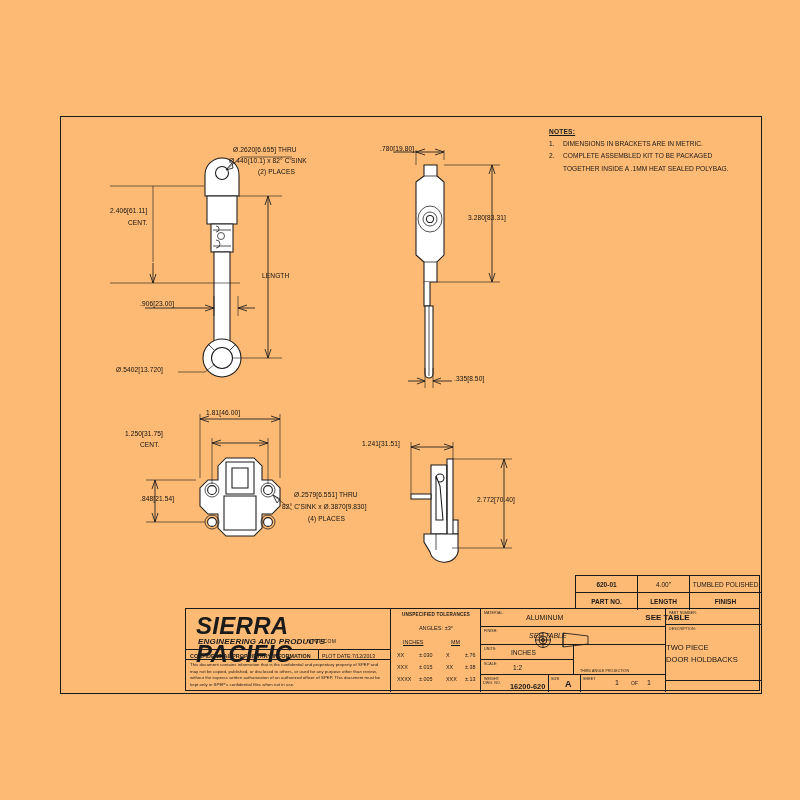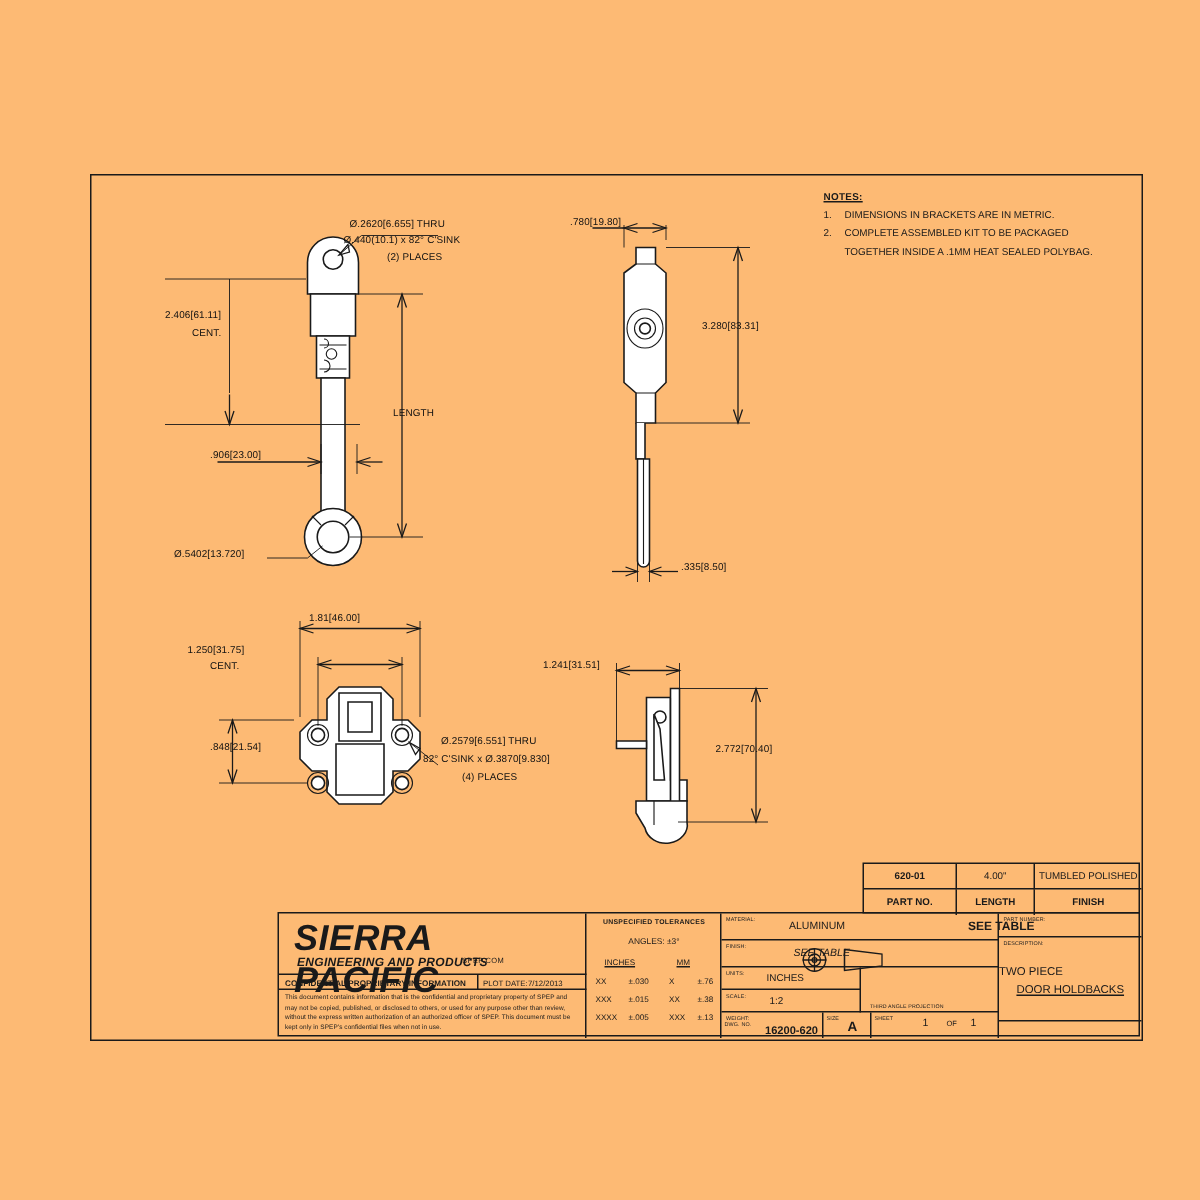--- a/index.html
+++ b/index.html
@@ -306,21 +306,21 @@
       </div>
     </div>
 
     <div class="cell" style="left:480px;top:0;width:95px;height:83px;">
       <div style="position:absolute;left:0;top:0;width:95px;height:16px;border-bottom:1px solid #1a1a1a;box-sizing:border-box;">
         <span class="lbl" style="left:3px;top:2px;">PART NUMBER:</span>
       </div>
       <div style="position:absolute;left:0;top:16px;width:95px;height:56px;border-bottom:1px solid #1a1a1a;box-sizing:border-box;">
         <span class="lbl" style="left:3px;top:2px;">DESCRIPTION:</span>
         <div style="position:absolute;left:0;top:18px;width:95px;text-align:left;font-size:7.6px;">TWO PIECE</div>
-        <div style="position:absolute;left:0;top:30px;width:95px;text-align:center;font-size:7.6px;text-decoration:underline;">DOOR HOLDBACKS</div>
+        <div style="position:absolute;left:0;top:30px;width:95px;text-align:left;font-size:7.6px;">DOOR HOLDBACKS</div>
       </div>
       <div style="position:absolute;left:0;top:72px;width:95px;height:11px;"></div>
     </div>
   </div>
 
   <div style="position:absolute;left:575px;top:609px;width:185px;height:15px;text-align:center;font-size:8px;font-weight:bold;padding-top:4px;box-sizing:border-box;">SEE TABLE</div>
 
   <div style="position:absolute;left:480px;top:680px;width:95px;height:11px;">
     <span class="lbl" style="left:3px;top:1px;">DWG. NO.</span>
     <span class="bold" style="position:absolute;left:30px;top:1.5px;font-size:7.4px;">16200-620</span>

